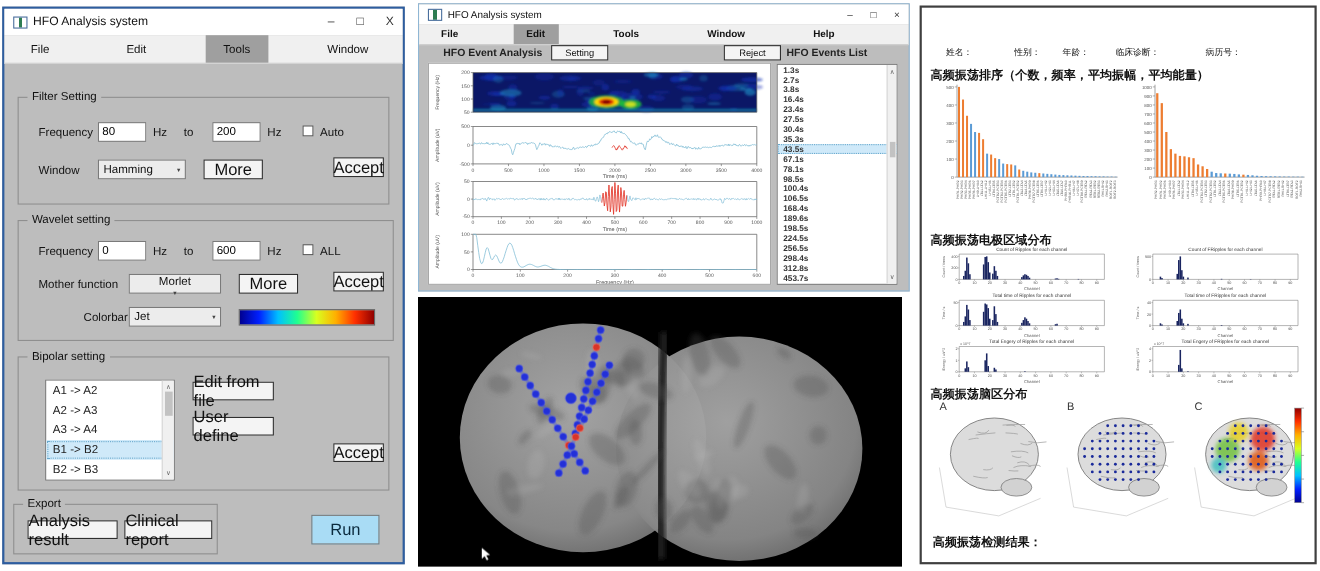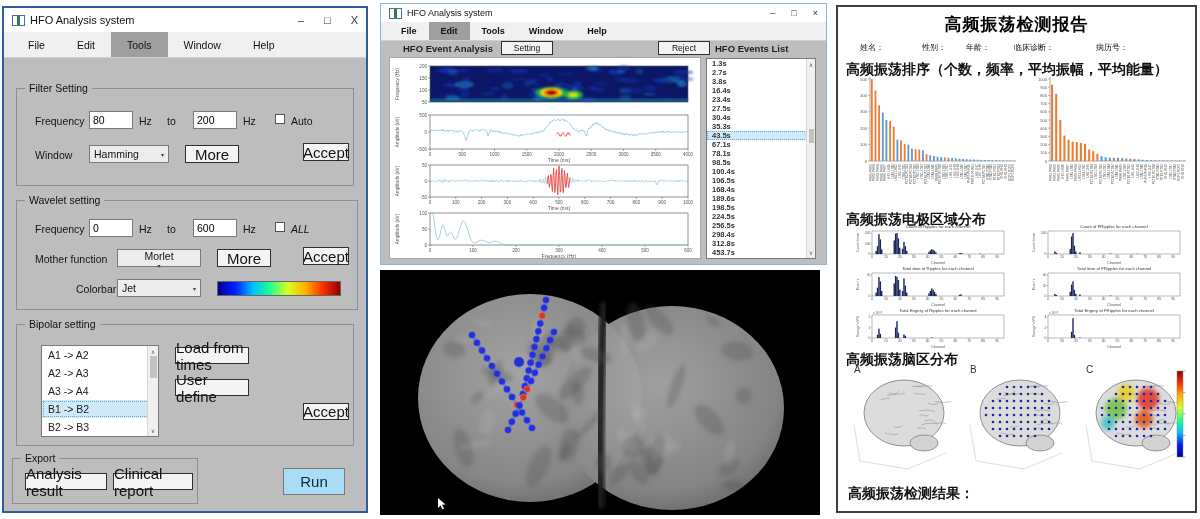--- a/index.html
+++ b/index.html
@@ -5,21 +5,21 @@
   html,body{margin:0;padding:0;background:#fff;font-family:"Liberation Sans",sans-serif;}
   #stage{position:relative;width:1200px;height:519px;background:#fff;overflow:hidden;}
   .win{position:absolute;background:#bdbdbd;box-sizing:border-box;}
   
   #left-window{left:2px;top:6px;width:366px;height:507px;border:2px solid #2d5d9f;}
   .titlebar{height:24px;background:#fff;display:flex;align-items:center;padding:0 8px;font-size:11px;color:#111;}
   .titlebar.small{height:18px;font-size:9px;}
   .app-icon{width:11px;height:9px;border:1px solid #4a6f9d;background:linear-gradient(90deg,#fff 0 35%,#2e7d52 35% 65%,#fff 65%);margin-right:5px;flex:0 0 auto;}
   .win-controls{margin-left:auto;display:flex;gap:20px;color:#333;}
   .titlebar.small .win-controls{gap:16px;font-size:9px;}
-  .menubar{height:25px;background:#f0f0f0;border-bottom:1px solid #cfcfcf;display:flex;align-items:stretch;font-size:10.5px;padding-left:8px;color:#111;}
+  .menubar{height:25px;background:#f0f0f0;border-bottom:1px solid #cfcfcf;display:flex;align-items:stretch;font-size:10.5px;padding-left:8px;color:#111;gap:38px;}
   .menubar.small{height:18px;font-size:9px;font-weight:600;}
   .mi{display:flex;align-items:center;padding:0 16px;}
   .menubar.small .mi{padding:0 12px;}
   .mi.active{background:#9f9f9f;}
   .gb{position:absolute;border:1px solid #8f8f8f;box-sizing:border-box;}
   .legend{position:absolute;top:-7px;left:8px;background:#bdbdbd;padding:0 4px;font-size:10.5px;color:#111;white-space:nowrap;}
   .lbl{position:absolute;font-size:10.5px;color:#141414;white-space:nowrap;}
   .inp{position:absolute;background:#fff;border:1px solid #7a7a7a;font-size:10.5px;padding:1px 3px;box-sizing:border-box;font-family:inherit;}
   .btn{position:absolute;background:#f4f4f4;border:1px solid #2f2f2f;font-size:15px;display:flex;align-items:center;justify-content:center;box-sizing:border-box;color:#111;cursor:default;}
   .sel{position:absolute;background:#ececec;border:1px solid #7a7a7a;font-size:10.5px;display:flex;align-items:center;justify-content:space-between;padding:0 4px;box-sizing:border-box;color:#111;}
@@ -40,21 +40,21 @@
   .evt{height:9px;line-height:9px;font-size:7.5px;font-weight:700;color:#333;padding-left:5px;}
   .evt.sel-item{background:#cfe9f9;outline:1px dotted #68a8cc;outline-offset:-1px;}
   #events-list .sb{width:9px;}
   #events-list .sb .thumb{width:5px;height:14px;}
   
   #brain-panel{position:absolute;left:380px;top:270px;width:440px;height:245px;background:#000;}
   
   #report{position:absolute;left:836px;top:5px;width:361px;height:508px;background:#fff;border:2px solid #3f3f3f;box-sizing:border-box;}
   #rp-title{position:absolute;top:6px;left:0;width:100%;text-align:center;font-size:17px;font-weight:700;color:#000;letter-spacing:1px;}
   .rp-field{position:absolute;font-size:8px;color:#111;}
-  .rp-h{position:absolute;font-size:14px;font-weight:700;color:#111;white-space:nowrap;}
+  .rp-h{position:absolute;font-size:11px;font-weight:700;color:#111;white-space:nowrap;}
   svg{position:absolute;display:block;}
   svg text{font-family:"Liberation Sans",sans-serif;}
 </style>
 </head>
 <body>
 
 <div id="stage">
 
   <div id="left-window" class="win">
     <div class="titlebar">
@@ -95,21 +95,21 @@
 
     <div class="gb" style="left:12px;top:192px;width:342px;height:110px;">
       <span class="legend">Wavelet setting</span>
       <span class="lbl" style="left:18px;top:22px;">Frequency</span>
       <input class="inp" style="left: 72px; top: 18px; width: 44px; height: 18px;" value="0">
       <span class="lbl" style="left:122px;top:22px;">Hz</span>
       <span class="lbl" style="left:150px;top:22px;">to</span>
       <input class="inp" style="left: 176px; top: 18px; width: 44px; height: 18px;" value="600">
       <span class="lbl" style="left:226px;top:22px;">Hz</span>
       <span class="chk" style="left:258px;top:21px;"></span>
-      <span class="lbl" style="left:274px;top:22px;font-style:italic;">ALL</span>
+      <span class="lbl" style="left:274px;top:22px;">ALL</span>
       <span class="lbl" style="left:18px;top:52px;">Mother function</span>
       <span class="sel" style="left:100px;top:48px;width:84px;height:18px;flex-direction:column;">
         <span>Morlet</span>
         <span class="arr">▾</span>
       </span>
       <span class="btn" style="left:200px;top:48px;width:54px;height:18px;">More</span>
       <span class="btn" style="left:286px;top:46px;width:46px;height:18px;">Accept</span>
       <span class="lbl" style="left:18px;top:82px;margin-left:41px;">Colorbar</span>
       <span class="sel" style="left:100px;top:78px;width:84px;height:18px;">
         <span>Jet</span>
@@ -125,21 +125,21 @@
           <span>∧</span>
           <span class="thumb" style="position:absolute;top:10px;left:2px;"></span>
           <span>∨</span>
         </div>
       <div class="li-item">A1 -&gt; A2</div>
           <div class="li-item">A2 -&gt; A3</div>
           <div class="li-item">A3 -&gt; A4</div>
           <div class="li-item sel-item">B1 -&gt; B2</div>
           <div class="li-item">B2 -&gt; B3</div>
         </div>
-      <span class="btn" style="left:158px;top:22px;width:74px;height:17px;">Load from times</span>
+      <span class="btn" style="left:158px;top:22px;width:74px;height:17px;">Edit from file</span>
       <span class="btn" style="left:158px;top:54px;width:74px;height:17px;">User define</span>
       <span class="btn" style="left:286px;top:78px;width:46px;height:17px;">Accept</span>
     </div>
 
     <div class="gb" style="left:8px;top:450px;width:186px;height:46px;">
       <span class="legend">Export</span>
       <span class="btn" style="left:12px;top:14px;width:82px;height:17px;">Analysis result</span>
       <span class="btn" style="left:100px;top:14px;width:80px;height:17px;">Clinical report</span>
     </div>
     <span class="btn" id="run-btn" style="left:279px;top:460px;width:62px;height:27px;">Run</span>
@@ -505,21 +505,20 @@
         <circle cx="139.5" cy="135.5" r="3.3" fill="#2330d8" stroke="#5560ee" stroke-width="0.5"></circle>
         <circle cx="135.66666666666666" cy="143.66666666666669" r="3.3" fill="#2330d8" stroke="#5560ee" stroke-width="0.5"></circle>
         <circle cx="131.83333333333334" cy="151.83333333333331" r="3.3" fill="#2330d8" stroke="#5560ee" stroke-width="0.5"></circle>
         <circle cx="128" cy="160" r="3.3" fill="#2330d8" stroke="#5560ee" stroke-width="0.5"></circle>
         <circle cx="139" cy="92" r="5" fill="#2330d8" stroke="#5560ee" stroke-width="0.5"></circle>
         <polygon points="58,228 58,238 60.5,235.5 62.5,239.5 64,238.5 62,234.8 65.5,234.5" fill="#fff"></polygon>
       </svg>
   </div>
 
   <div id="report">
-    <div id="rp-title">高频振荡检测报告</div>
     <span class="rp-field" style="left:22px;top:35px;">姓名：</span>
     <span class="rp-field" style="left:84px;top:35px;">性别：</span>
     <span class="rp-field" style="left:128px;top:35px;">年龄：</span>
     <span class="rp-field" style="left:176px;top:35px;">临床诊断：</span>
     <span class="rp-field" style="left:258px;top:35px;">病历号：</span>
     <span class="rp-h" style="left:8px;top:54px;">高频振荡排序（个数，频率，平均振幅，平均能量）</span>
     <svg id="rank1" width="176" height="138" style="left:6px;top:66px;">
         <line x1="26" y1="4" x2="26" y2="88" stroke="#888" stroke-width="0.7"></line>
         <line x1="26" y1="88" x2="172" y2="88" stroke="#888" stroke-width="0.7"></line>
         <line x1="24" y1="88" x2="26" y2="88" stroke="#888" stroke-width="0.6"></line>

